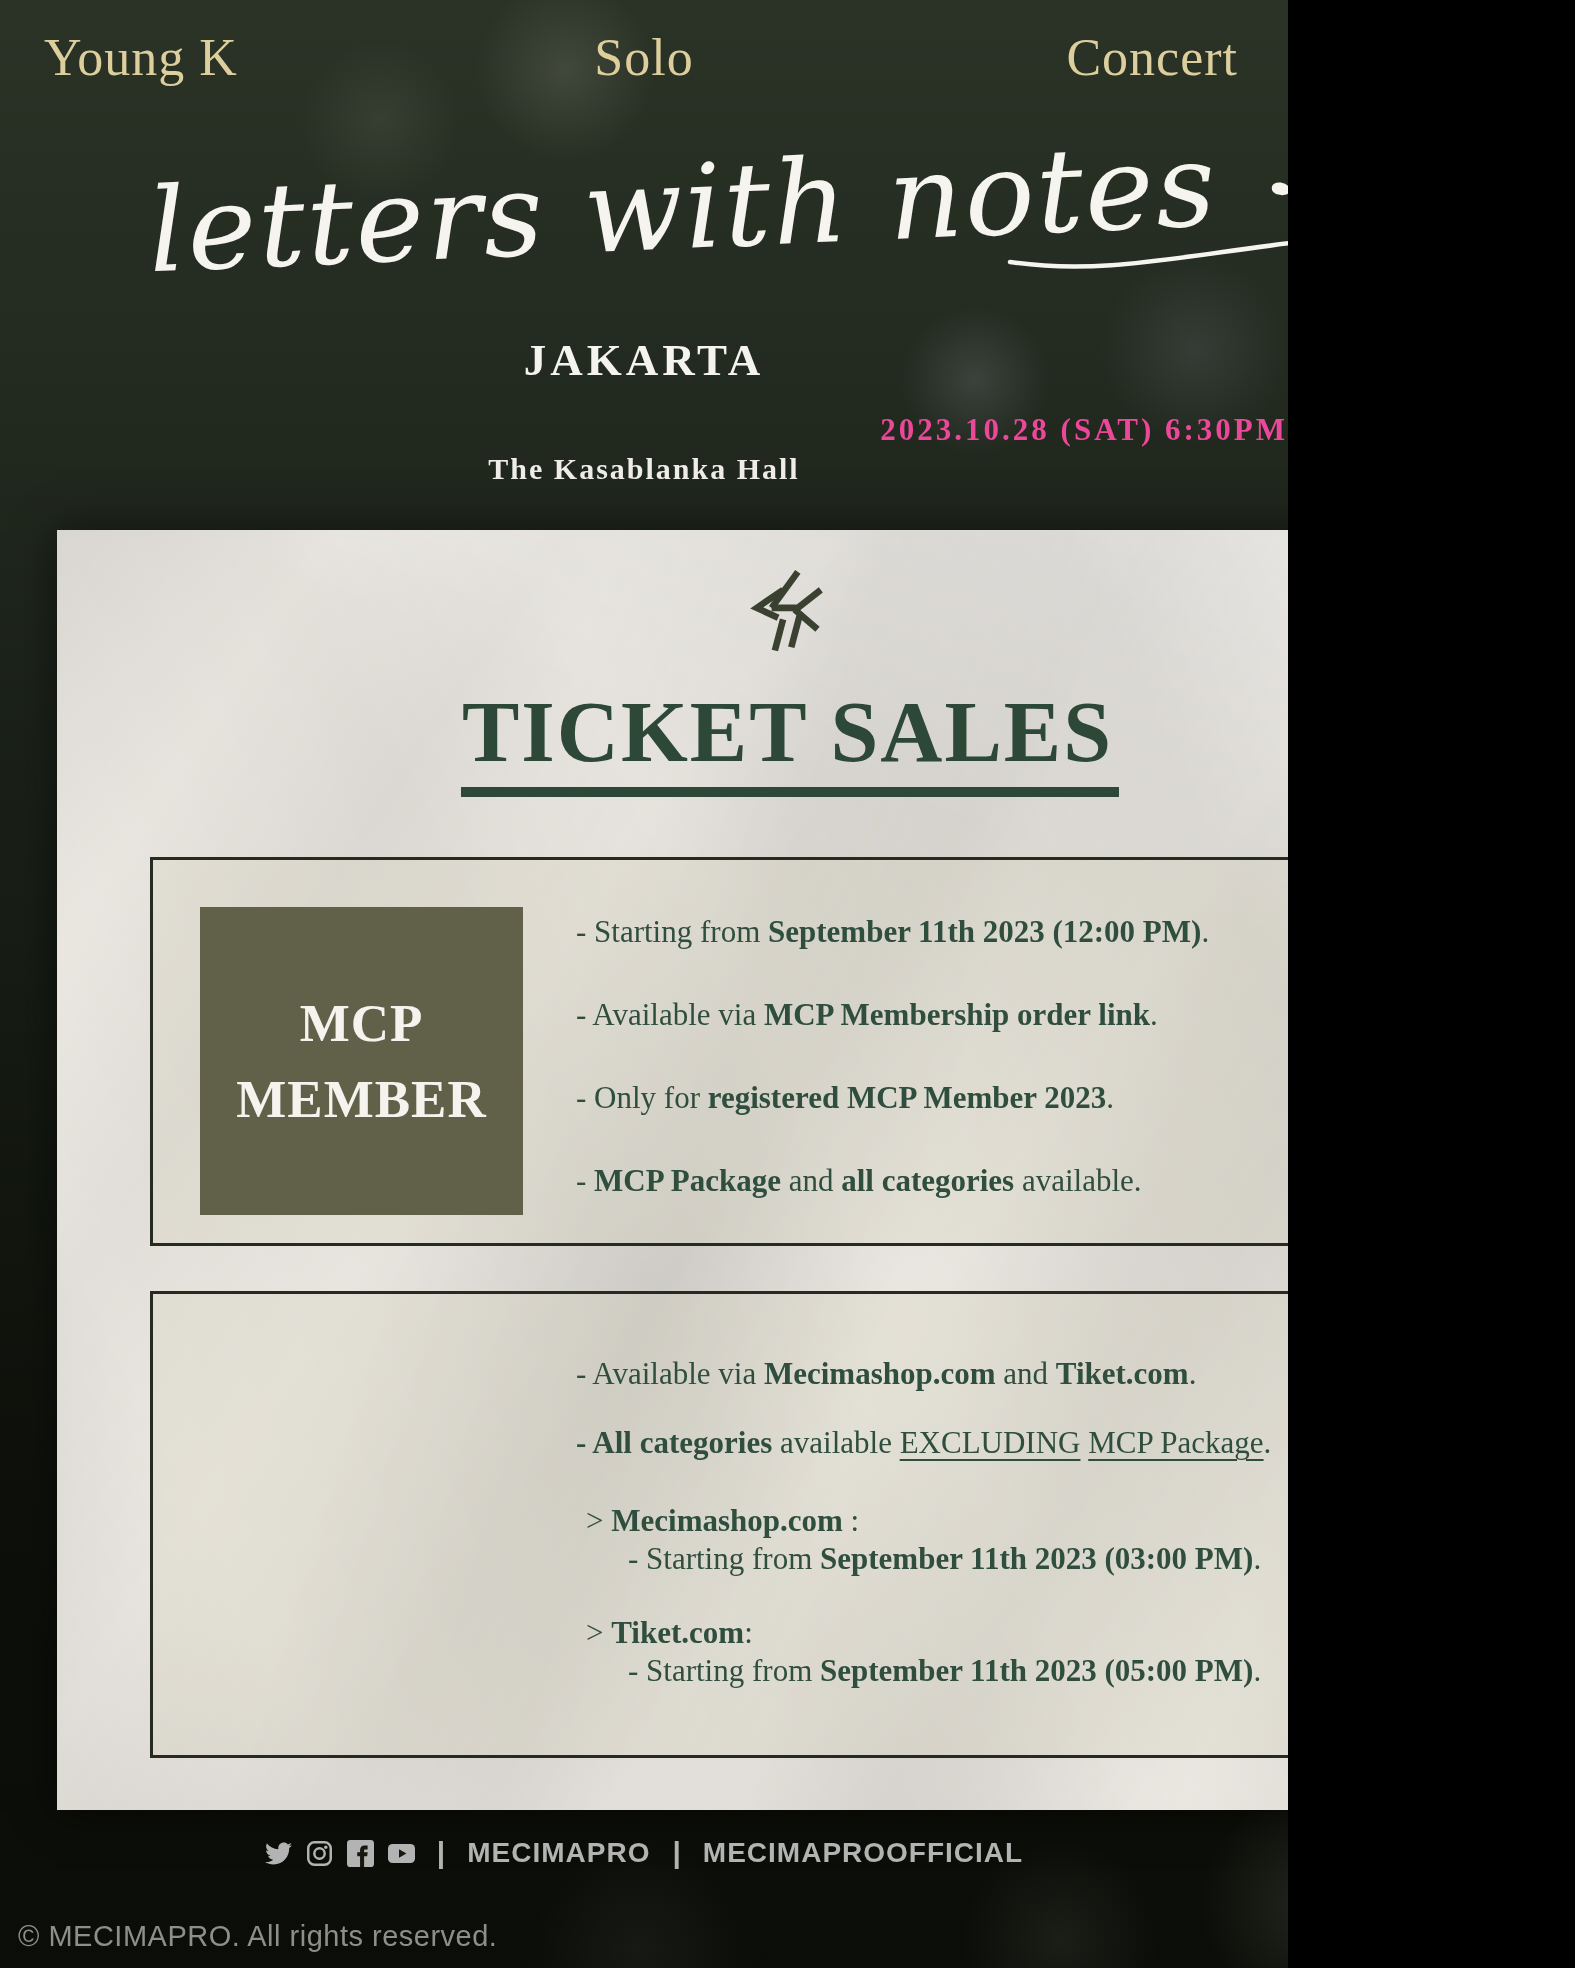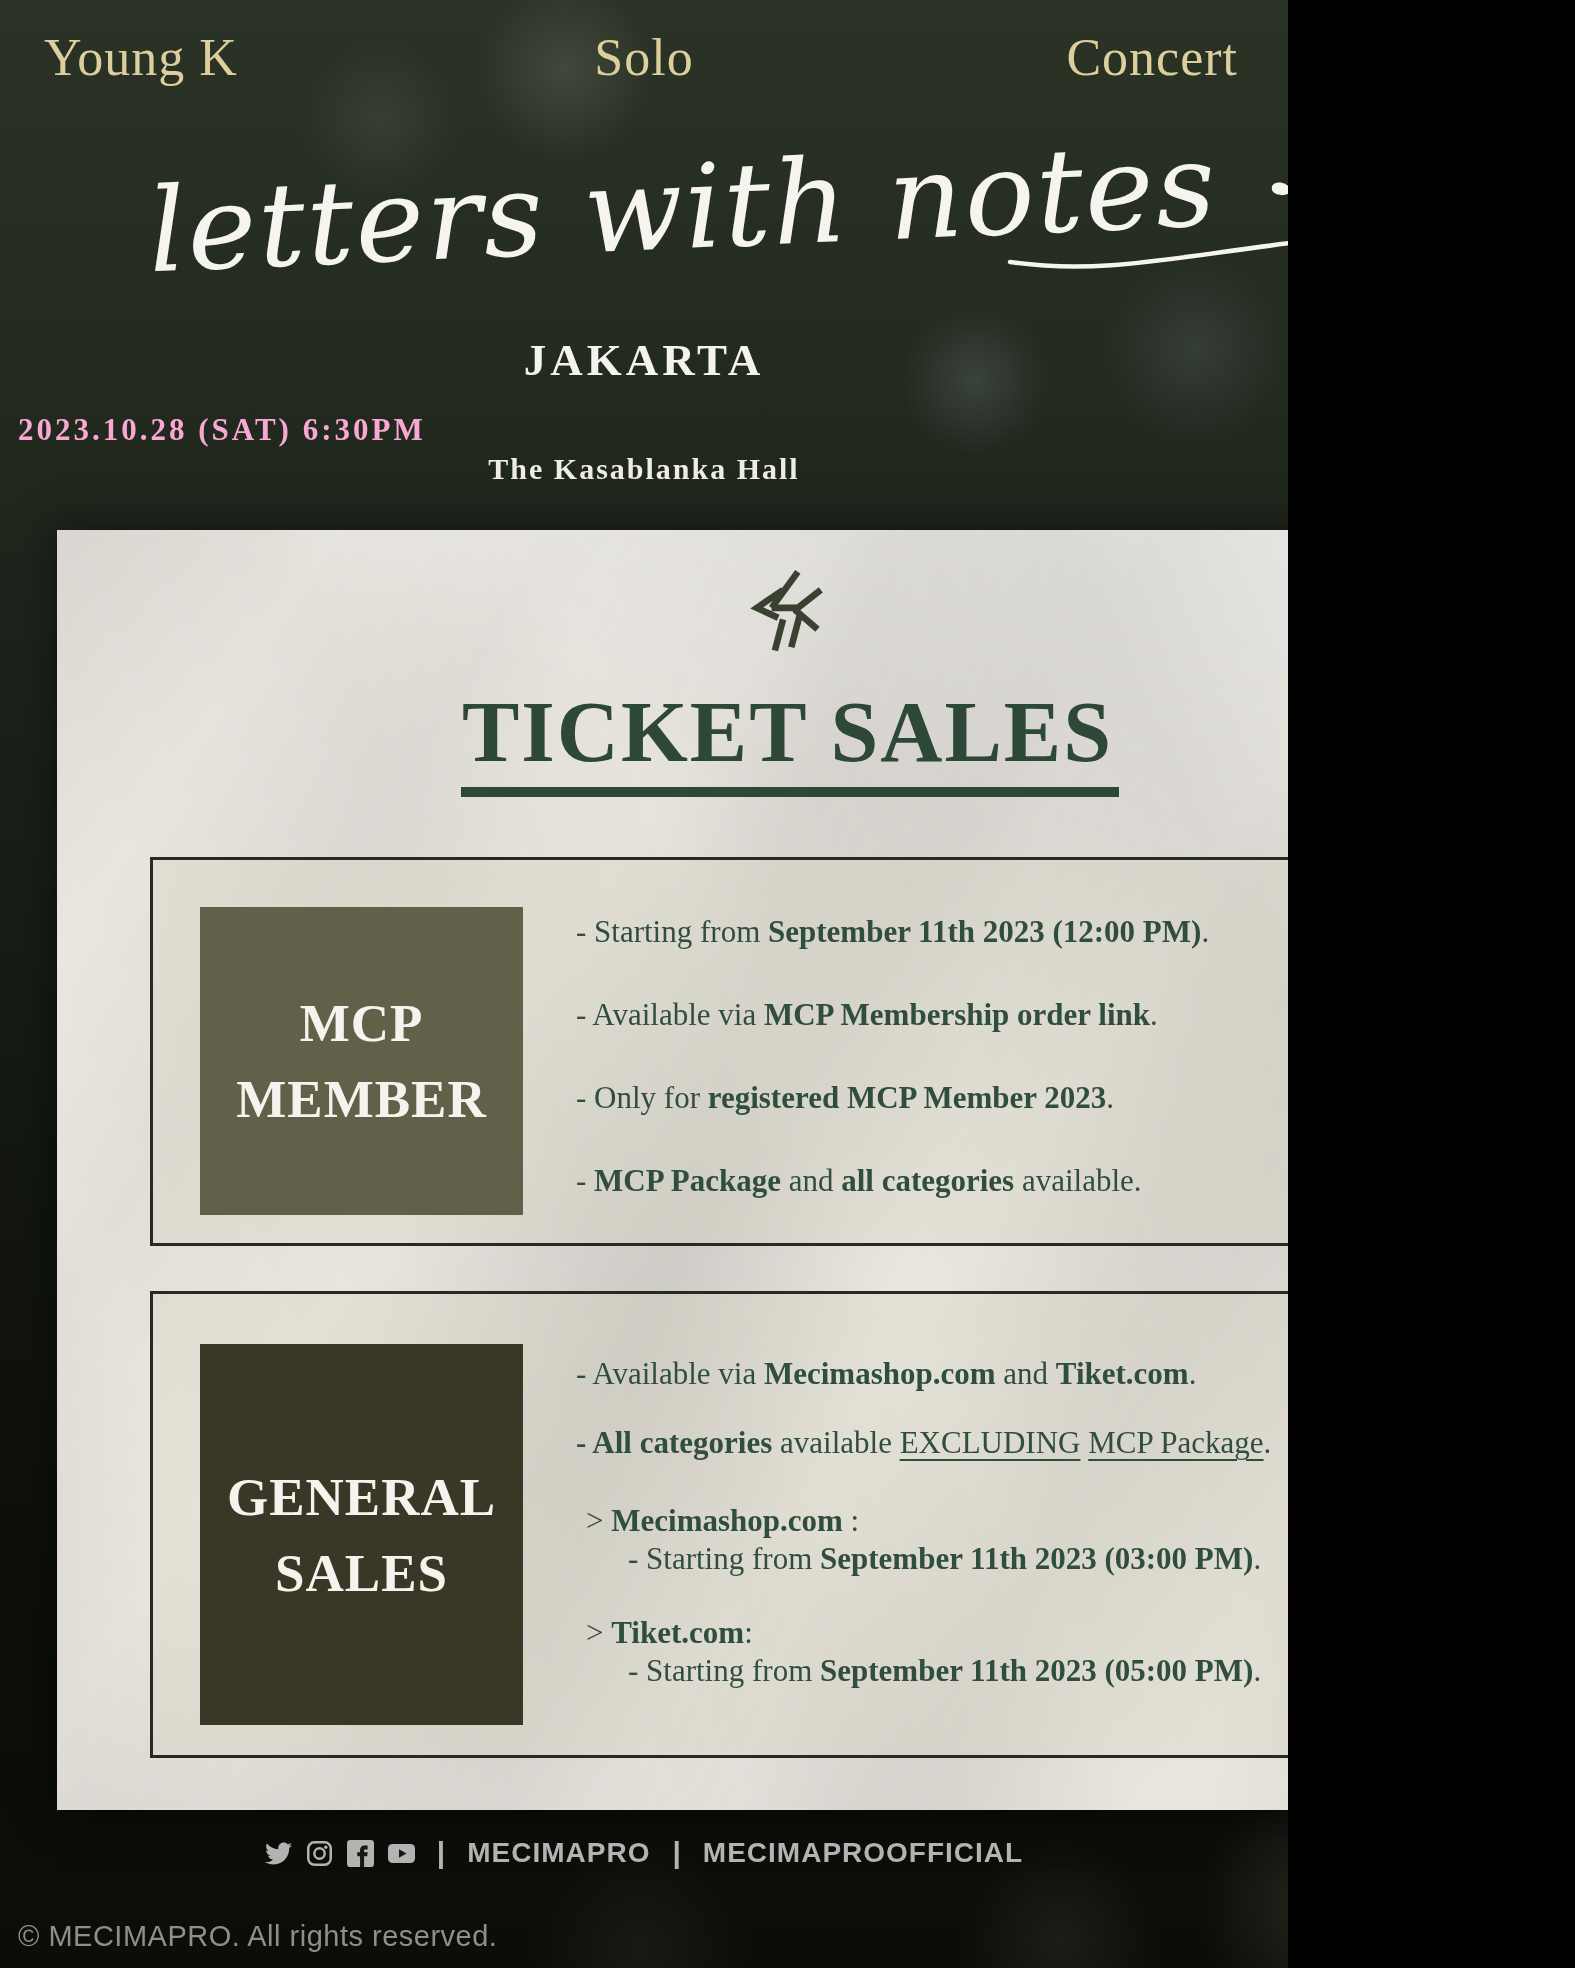--- a/index.html
+++ b/index.html
@@ -43,22 +43,22 @@
     position:absolute;left:1268px;top:124px;
     font-family:"DejaVu Sans",sans-serif;font-size:78px;color:#f6f4ef;
     transform:rotate(8deg);
   }
   
   .city{
     position:absolute;left:0;top:334px;width:100%;text-align:center;
     font-size:45px;font-weight:bold;letter-spacing:4px;color:#f5f3ee;
   }
   .datetime{
-    position:absolute;left:18px;top:412px;width:100%;text-align:left;
-    font-size:31px;font-weight:bold;letter-spacing:3px;color:#f9a8d4;
+    position:absolute;left:0;top:412px;width:100%;text-align:right;
+    font-size:31px;font-weight:bold;letter-spacing:3px;color:#ec4899;
   }
   .venue{
     position:absolute;left:0;top:452px;width:100%;text-align:center;
     font-size:30px;font-weight:bold;letter-spacing:2px;color:#efede8;
   }
   
   .paper{
     position:absolute;left:57px;top:530px;width:1461px;height:1280px;
     background:
       linear-gradient(123deg, rgba(0,0,0,.06) 0%, rgba(0,0,0,0) 12%, rgba(0,0,0,.04) 22%, rgba(0,0,0,0) 34%, rgba(0,0,0,.05) 48%, rgba(0,0,0,0) 60%, rgba(0,0,0,.04) 72%, rgba(0,0,0,0) 85%),
@@ -165,24 +165,20 @@
       </div>
       <div class="bullets bullets-1">
         <p class="bullet"><span>- Starting from </span><span style="font-weight: bold;">September 11th 2023 (12:00 PM)</span><span>.</span></p>
         <p class="bullet"><span>- Available via </span><span style="font-weight: bold;">MCP Membership order link</span><span>.</span></p>
         <p class="bullet"><span>- Only for </span><span style="font-weight: bold;">registered MCP Member 2023</span><span>.</span></p>
         <p class="bullet"><span>- </span><span style="font-weight: bold;">MCP Package</span><span> and </span><span style="font-weight: bold;">all categories</span><span> available.</span></p>
       </div>
     </section>
 
     <section class="box box2">
-      <div class="label label-darkolive">
-        <div>GENERAL</div>
-        <div>SALES</div>
-      </div>
       <div class="bullets bullets-2">
         <p class="bullet b2-0"><span>- Available via </span><span style="font-weight: bold;">Mecimashop.com</span><span> and </span><span style="font-weight: bold;">Tiket.com</span><span>.</span></p>
         <p class="bullet b2-1"><span style="font-weight: bold;">- All categories</span><span> available </span><span class="u">EXCLUDING</span><span> </span><span class="u">MCP Package</span><span>.</span></p>
         <p class="bullet b2-2"><span>&gt; </span><span style="font-weight: bold;">Mecimashop.com</span><span> :</span></p>
         <p class="bullet b2-3"><span>- Starting from </span><span style="font-weight: bold;">September 11th 2023 (03:00 PM)</span><span>.</span></p>
         <p class="bullet b2-4"><span>&gt; </span><span style="font-weight: bold;">Tiket.com</span><span>:</span></p>
         <p class="bullet b2-5"><span>- Starting from </span><span style="font-weight: bold;">September 11th 2023 (05:00 PM)</span><span>.</span></p>
       </div>
     </section>
   </div>

